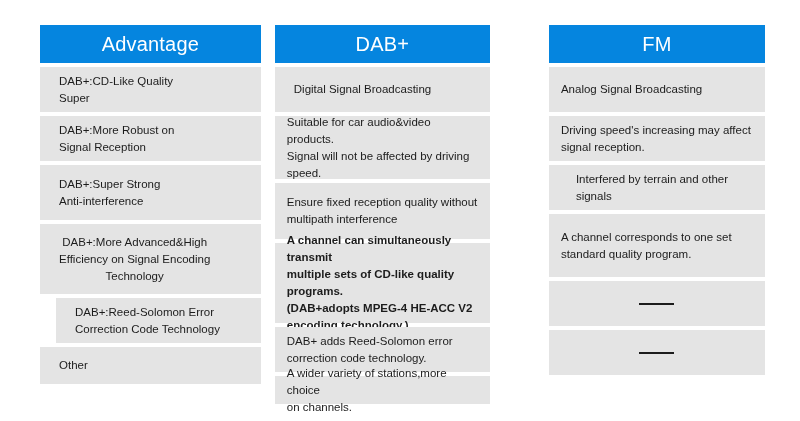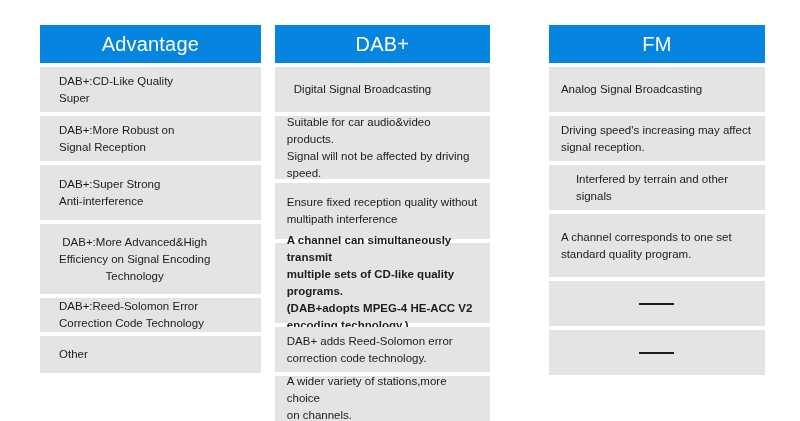--- a/index.html
+++ b/index.html
@@ -56,30 +56,30 @@
     align-items: center;
   }
 
   .cell .txt { display: block; white-space: pre-line; }
 
   
   .col-advantage .cell.r0 { height: 45px; }
   .col-advantage .cell.r1 { height: 45px; }
   .col-advantage .cell.r2 { height: 55px; }
   .col-advantage .cell.r3 { height: 70px; text-align: center; }
-  .col-advantage .cell.r4 { height: 34px; }
+  .col-advantage .cell.r4 { height: 45px; margin-left: 16px; }
   .col-advantage .cell.r5 { height: 37px; }
 
   
   .col-dabplus .cell.r0 { height: 45px; }
   .col-dabplus .cell.r1 { height: 63px; }
   .col-dabplus .cell.r2 { height: 56px; }
   .col-dabplus .cell.r3 { height: 80px; font-weight: bold; }
   .col-dabplus .cell.r4 { height: 45px; }
-  .col-dabplus .cell.r5 { height: 45px; }
+  .col-dabplus .cell.r5 { height: 28px; }
 
   
   .col-fm .cell.r0 { height: 45px; }
   .col-fm .cell.r1 { height: 45px; }
   .col-fm .cell.r2 { height: 45px; padding-left: 27px; }
   .col-fm .cell.r3 { height: 63px; }
   .col-fm .cell.r4 { height: 45px; }
   .col-fm .cell.r5 { height: 45px; }
 
   .cell.indent { padding-left: 19px; }

